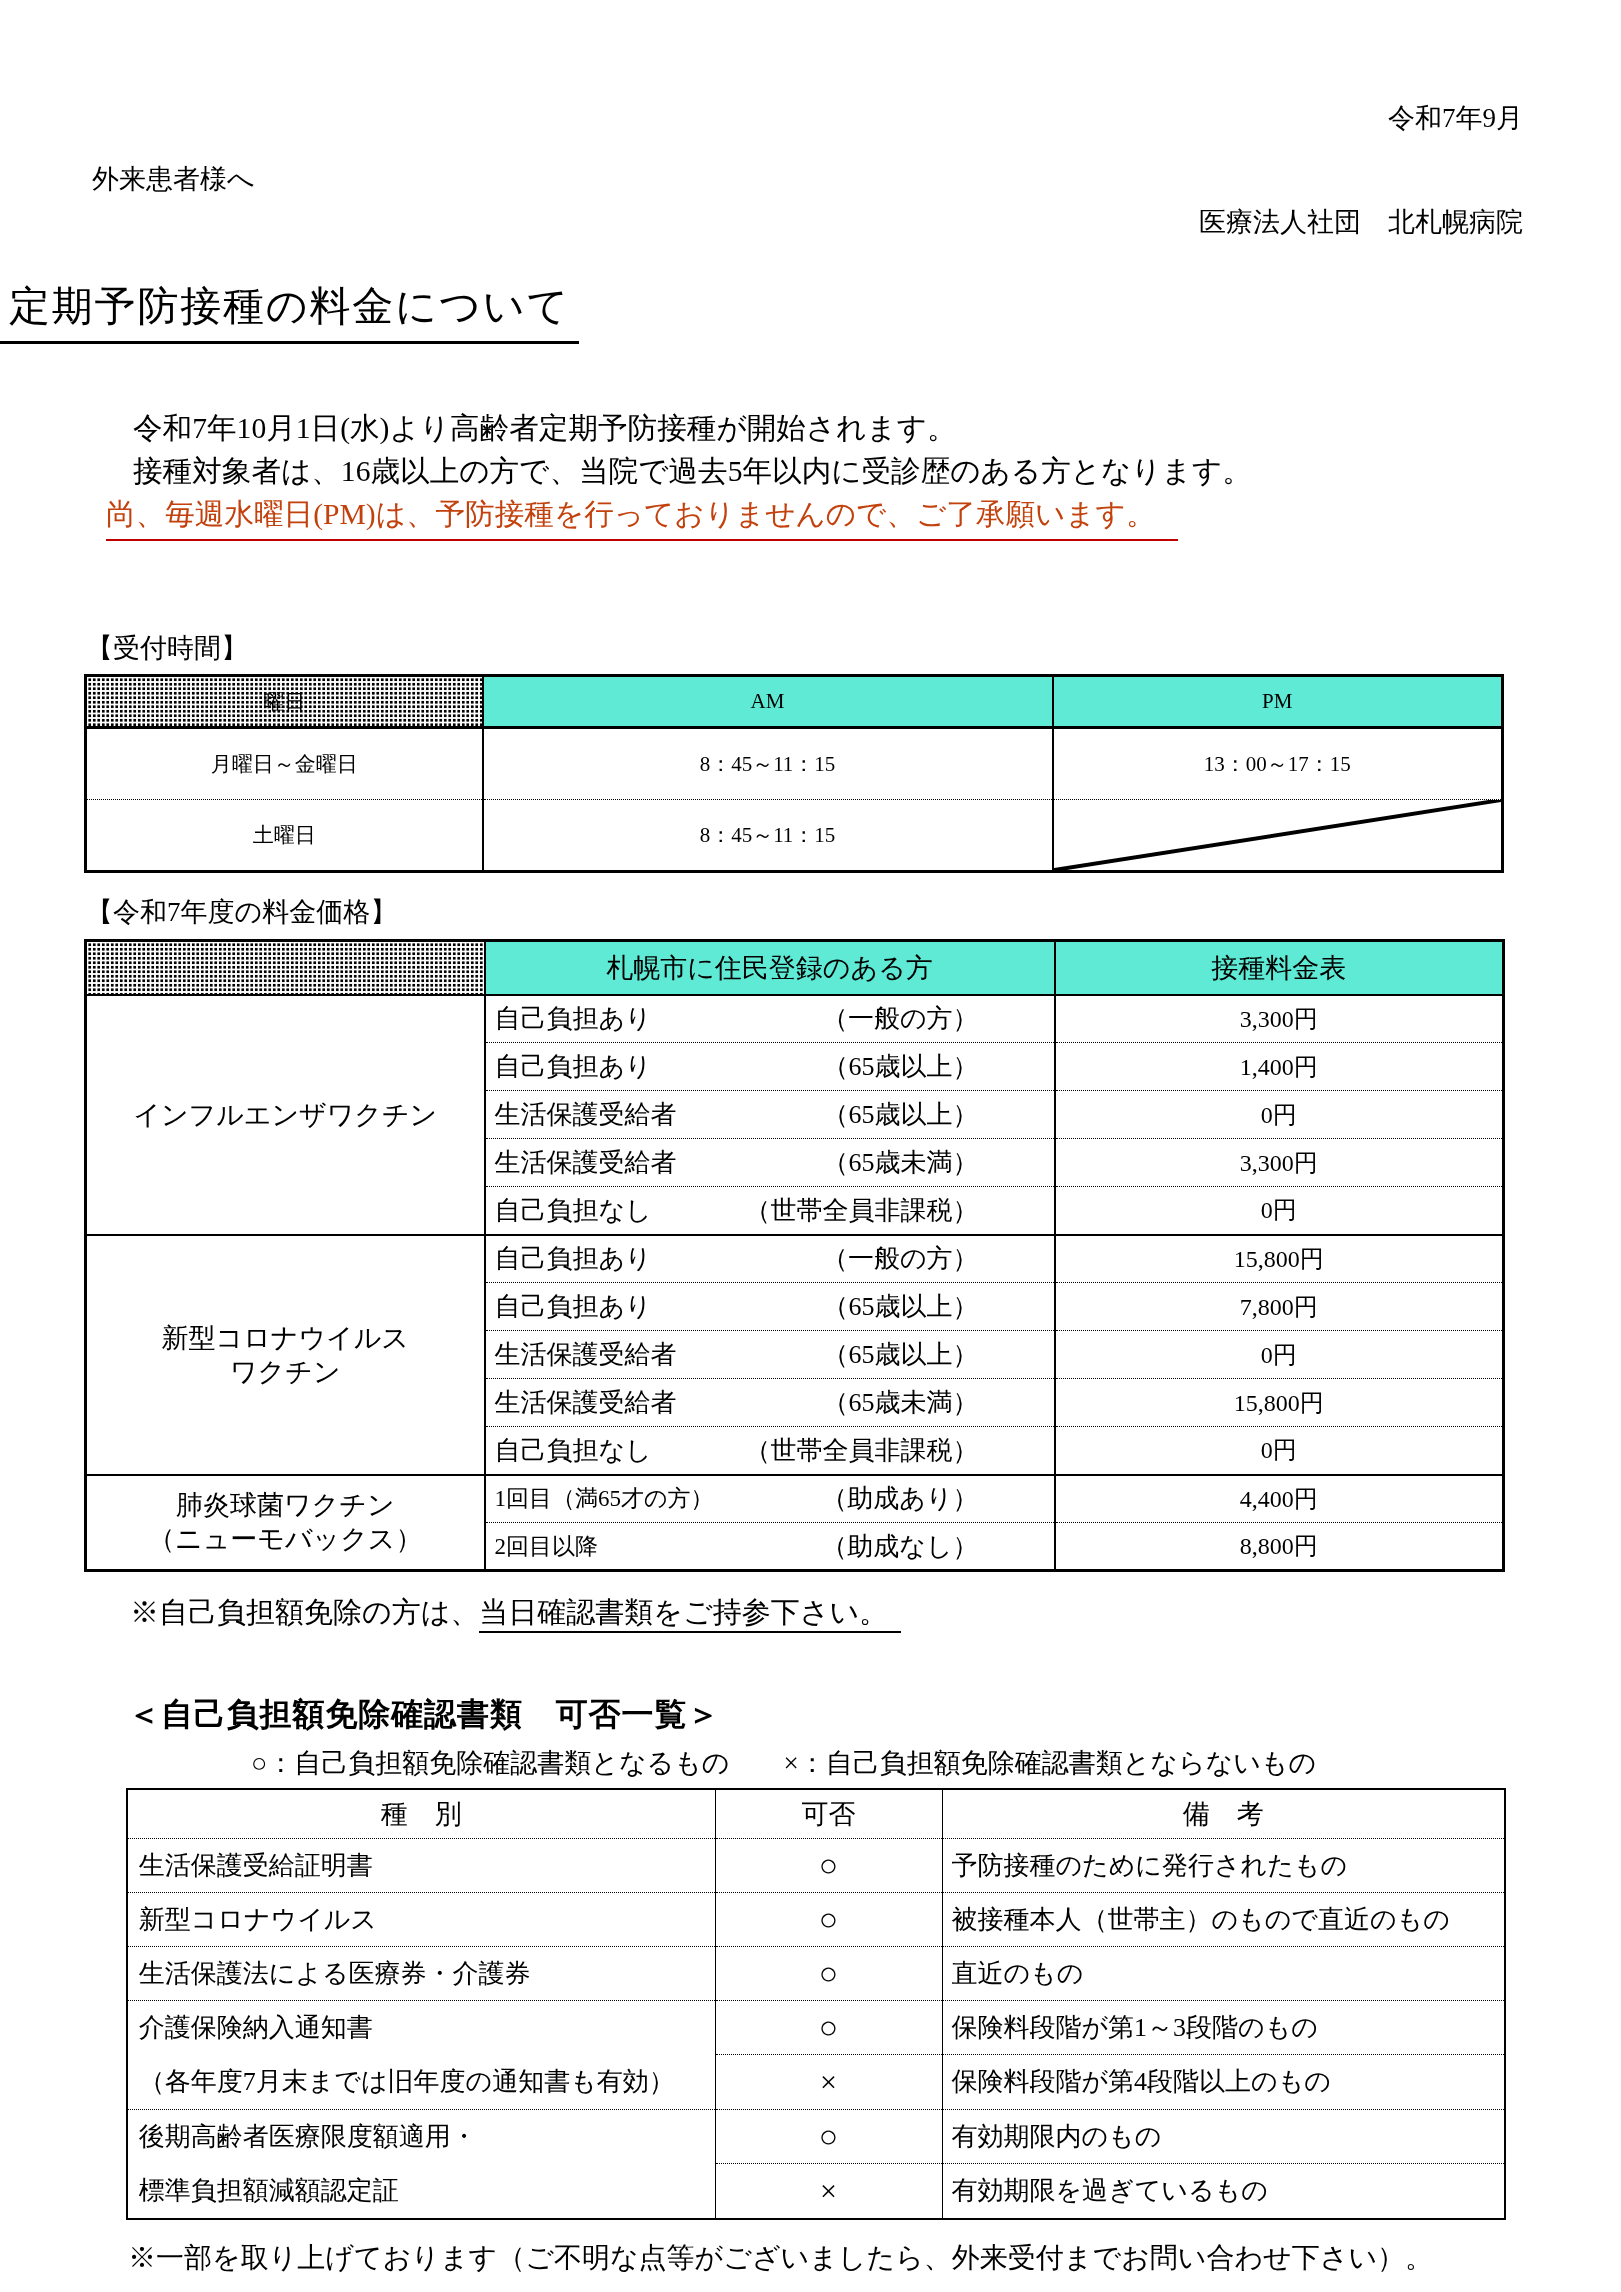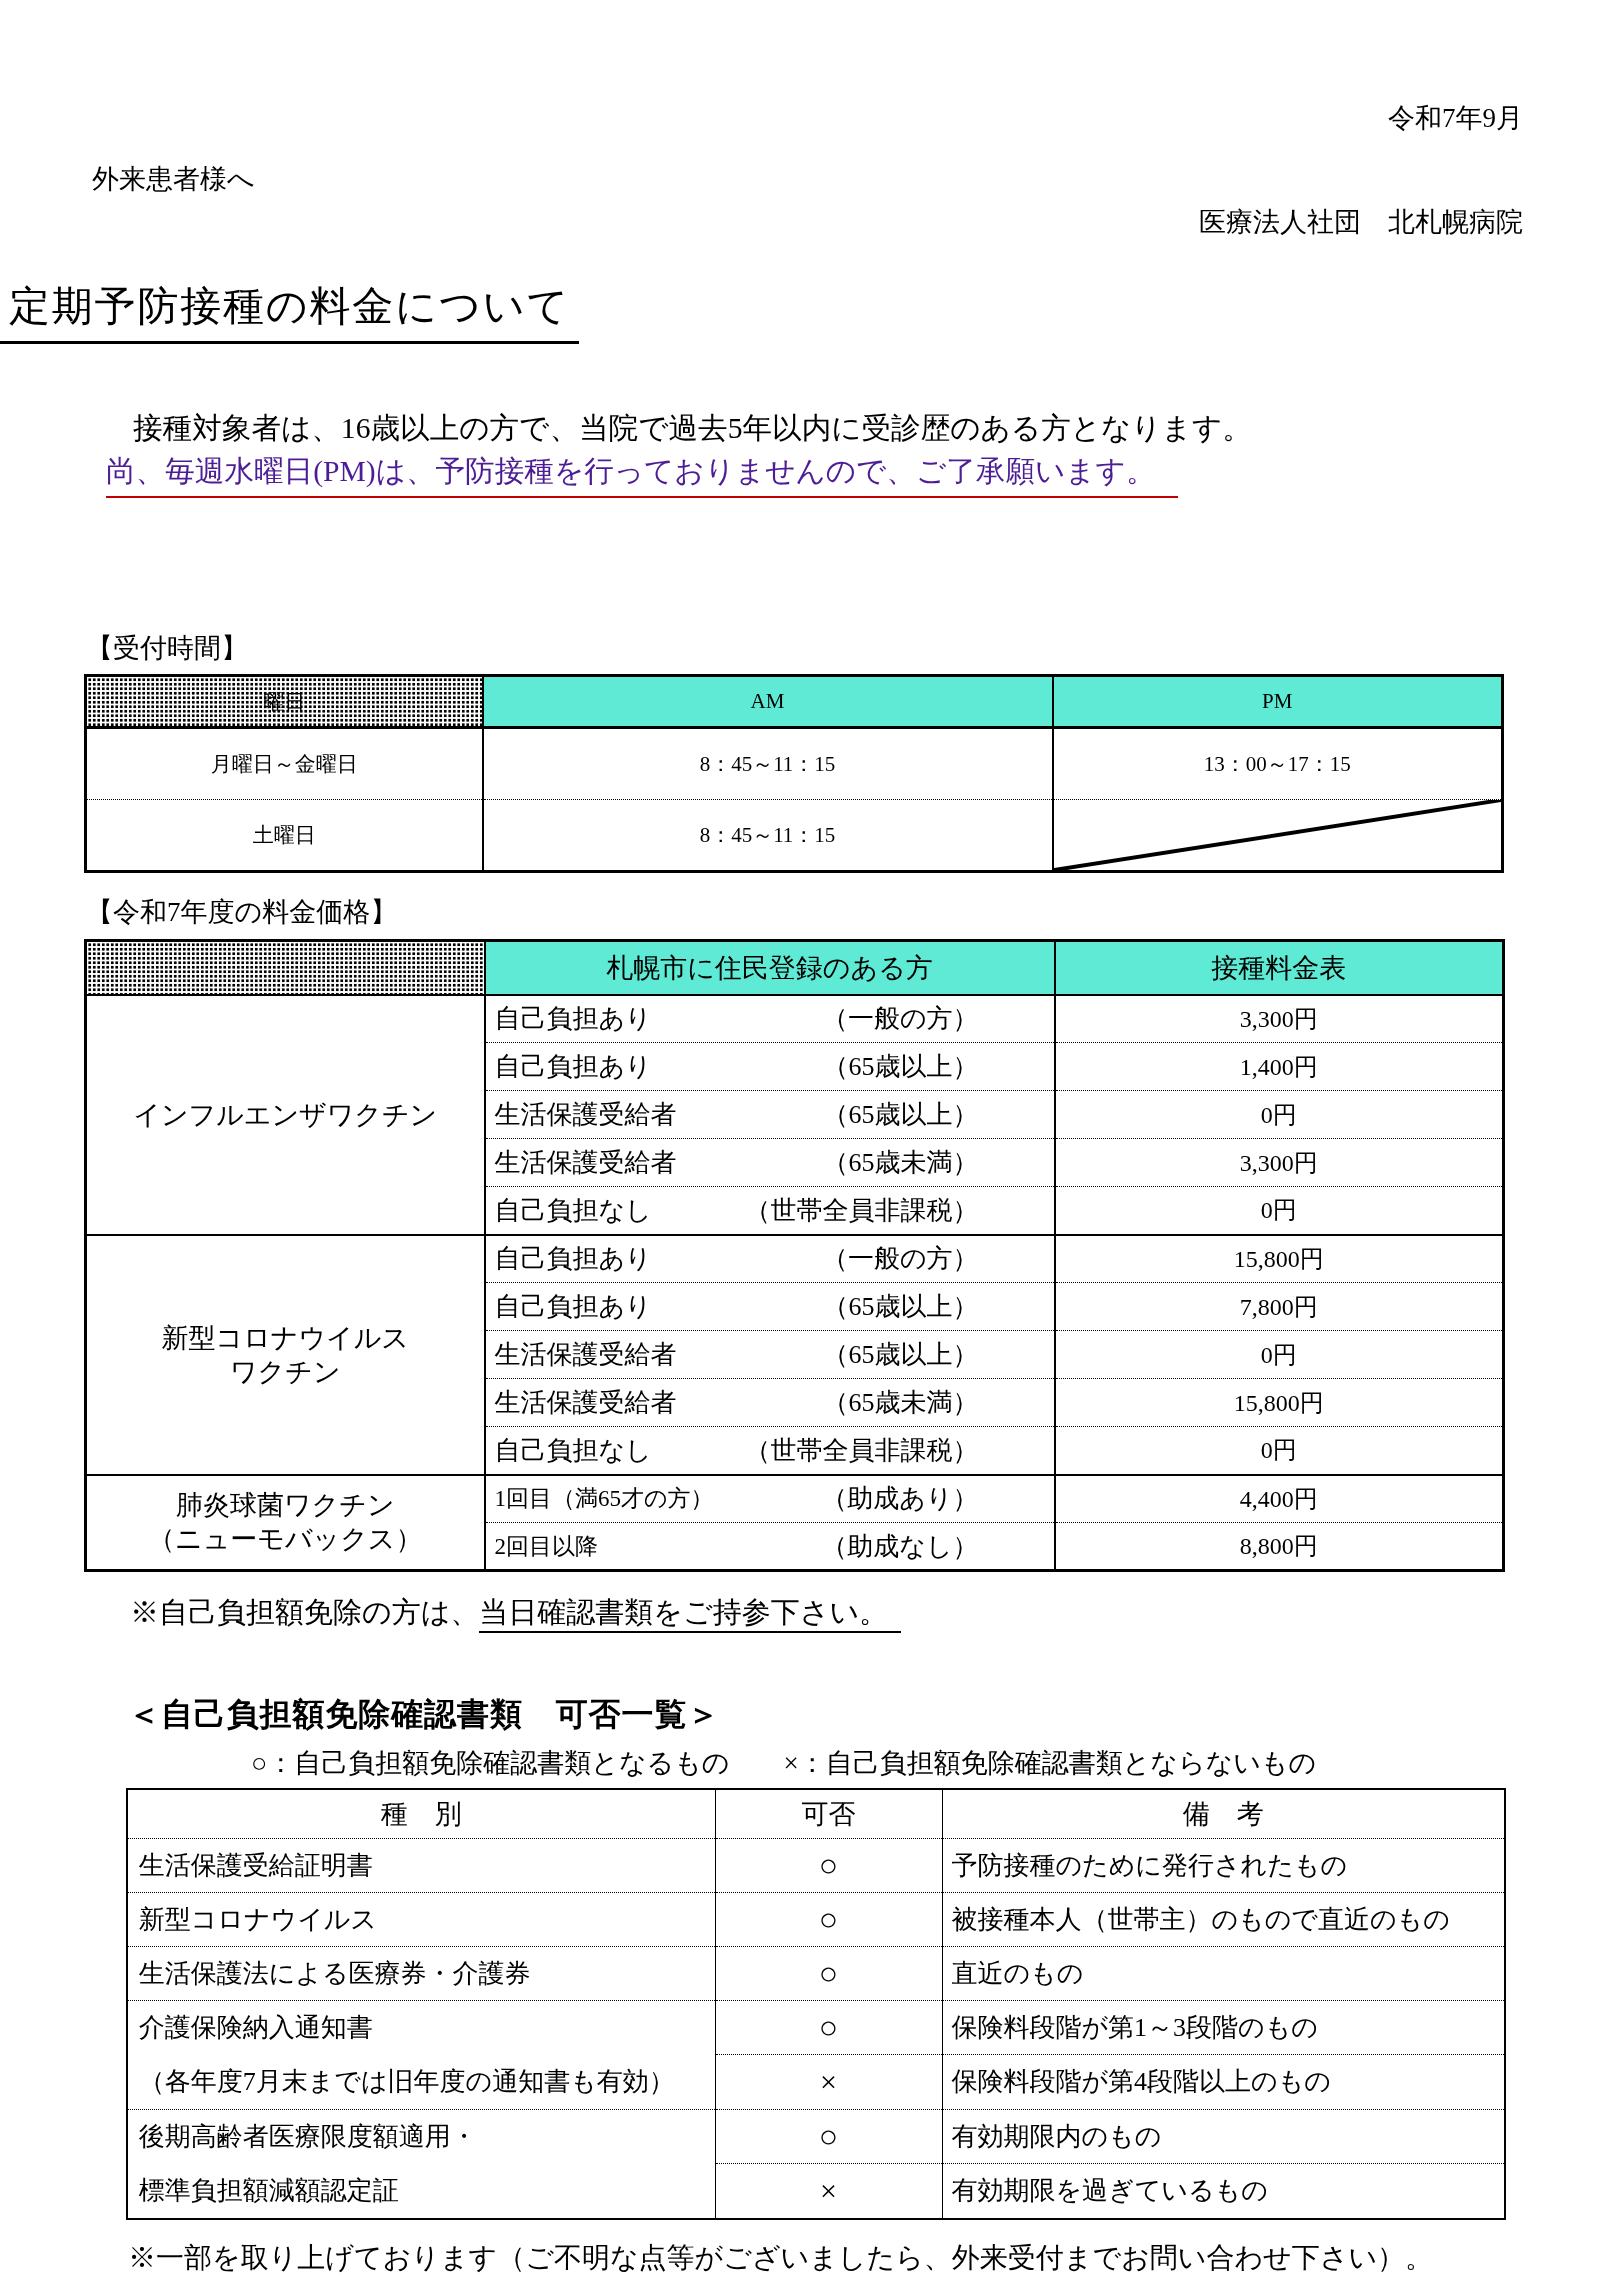--- a/index.html
+++ b/index.html
@@ -17,21 +17,21 @@
   .doc-title-wrap{top:279px;left:0;width:100%;text-align:left;}
   .doc-title{
     display:inline-block;font-size:41px;letter-spacing:1.8px;
     border-bottom:3.6px solid #000;padding:0 9px 7.2px 9px;
   }
   .intro{top:407px;left:0;width:100%;font-size:29.6px;line-height:43px;}
   .intro .ln{white-space:nowrap;}
   .ind1{padding-left:133px;}
   .ind2{padding-left:106px;}
   .red-line{
-    color:#4c1d95;border-bottom:2.7px solid #c00000;
+    color:#c2410c;border-bottom:2.7px solid #c00000;
     display:inline-block;padding-bottom:2.7px;padding-right:23px;
   }
 
   
   .sec-title{font-size:27px;}
   .sec1-title{top:630px;left:86px;}
   .sec2-title{top:894px;left:86px;}
   .note1{top:1593px;left:130px;font-size:29px;white-space:nowrap;}
   .note1 .ul{border-bottom:2.7px solid #000;padding-bottom:2.7px;padding-right:12.5px;}
   .heading2{
@@ -97,20 +97,21 @@
 
 <div class="abs date-line">令和7年9月</div>
 <div class="abs recipient">外来患者様へ</div>
 <div class="abs org-line">医療法人社団　北札幌病院</div>
 
 <div class="abs doc-title-wrap">
   <span class="doc-title">定期予防接種の料金について</span>
 </div>
 
 <div class="abs intro">
+  <div class="ln ind1">令和7年10月1日(水)より高齢者定期予防接種が開始されます。</div>
   <div class="ln ind1">接種対象者は、16歳以上の方で、当院で過去5年以内に受診歴のある方となります。</div>
   <div class="ln ind2"><span class="red-line">尚、毎週水曜日(PM)は、予防接種を行っておりませんので、ご了承願います。</span></div>
 </div>
 
 <div class="abs sec-title sec1-title">【受付時間】</div>
 
 <table class="abs tbl1">
   <colgroup>
       <col style="width:397px">
       <col style="width:570px">

